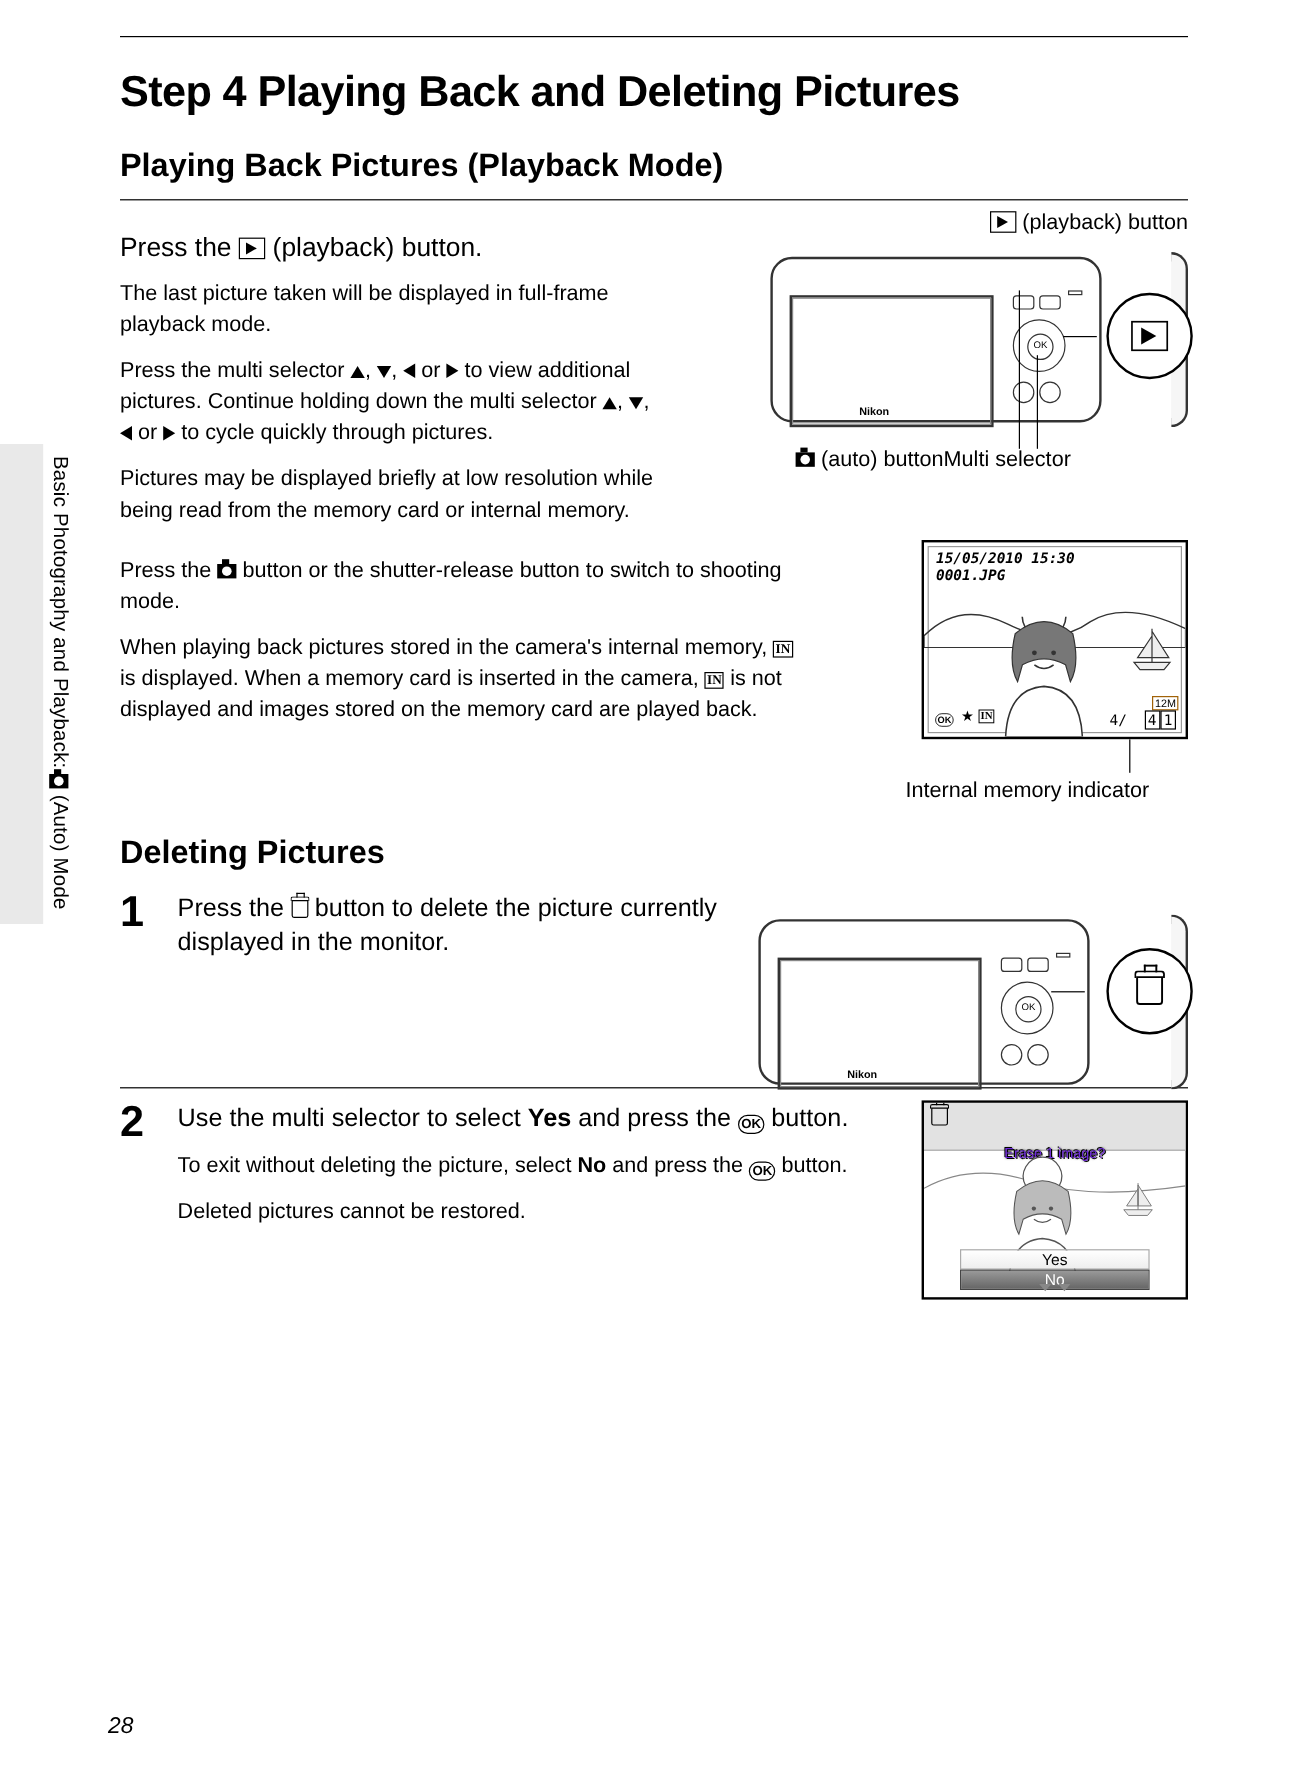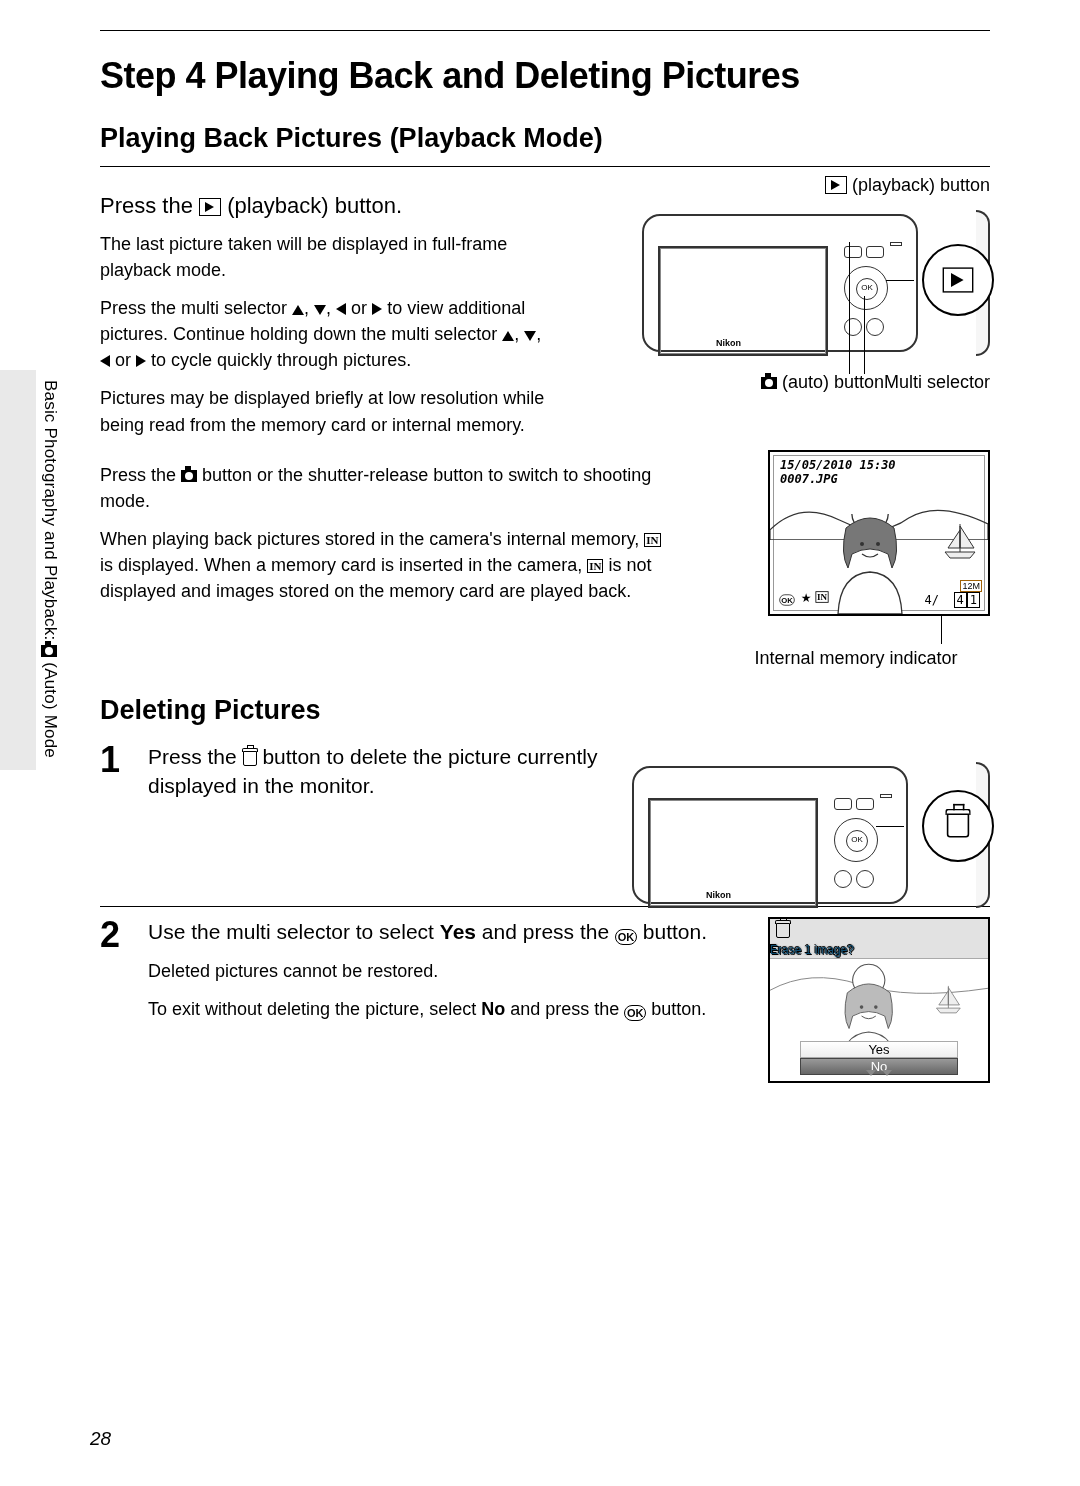--- a/index.html
+++ b/index.html
@@ -127,21 +127,21 @@
   .pb-hills svg { width:100%; height:100%; }
   .pb-person { position:absolute; left:56px; bottom:0; width:88px; height:100px; }
   .pb-person svg { width:100%; height:100%; }
   .pb-boat { position:absolute; right:8px; top:70px; width:40px; height:40px;}
   .pb-leader { width:1px; height:28px; background:#000; margin-left:auto; margin-right:48px; }
 
   
   .erase-screen { width:222px; height:166px; border:2px solid #000; position:relative; margin-left:auto; background:#fff; overflow:hidden;}
   .erase-top { position:absolute; left:0; top:0; right:0; height:40px; background:#e2e2e2; border-bottom:1px solid #aaa; }
   .erase-trash-icon { position:absolute; left:6px; top:4px; }
-  .erase-q { position:absolute; top:24px; left:0; right:0; text-align:left; font-size:12px; color:#0c4a6e;
+  .erase-q { position:absolute; top:35px; left:0; right:0; text-align:center; font-size:12px; color:#6d28d9;
              text-shadow:0 0 2px #000, 1px 1px 0 #000, -1px -1px 0 #000; }
   .erase-bg { position:absolute; left:0; top:40px; right:0; bottom:0; }
   .erase-opts { position:absolute; left:30px; right:30px; bottom:6px; text-align:center; font-size:13px;}
   .erase-yes { background:linear-gradient(#fff,#eee); border:1px solid #aaa; padding:0 0; }
   .erase-no  { background:linear-gradient(#999,#666); color:#fff; border:1px solid #444; padding:0 0; }
   .erase-arrows { position:absolute; left:0; right:0; bottom:0; height:6px; }
   .erase-arrows::before,.erase-arrows::after{
     content:""; position:absolute; bottom:-1px; border-left:5px solid transparent; border-right:5px solid transparent; border-top:6px solid #888;
   }
   .erase-arrows::before{ left:42%;} .erase-arrows::after{ left:52%;}
@@ -197,21 +197,21 @@
           <div class="btn-bot2"></div>
         </div>
         <div class="camera-grip"></div>
         <div class="detail-circle" style="right:-4px; top:48px;">
           <span class="play-btn-box" style="transform:scale(1.4)"></span>
         </div>
         <div class="leader" style="left:209px; top:46px; height:132px;"></div>
         <div class="leader" style="left:224px; top:100px; height:78px;"></div>
         <div class="leader-h" style="left:246px; top:84px; width:28px;"></div>
       </div>
-      <div style="display:flex; justify-content:flex-end; margin-top:6px;">
+      <div style="display:flex; justify-content:center; margin-top:6px;">
         <div class="callout-label">
           <span class="cam-icon"></span><span> (auto) button</span>
         </div>
         <div class="callout-label">Multi selector</div>
       </div>
     </div>
   </div>
 
   <div class="two-col" style="margin-top:12px;">
     <div style="flex:1.4">
@@ -219,21 +219,21 @@
         <span>Press the </span><span class="cam-icon"></span><span> button or the shutter-release button to switch to shooting mode.</span>
       </p>
       <p class="body">
         <span>When playing back pictures stored in the camera's internal memory, </span><span class="in-icon">IN</span><span> is displayed. When a memory card is inserted in the camera, </span><span class="in-icon">IN</span><span> is not displayed and images stored on the memory card are played back.</span>
       </p>
     </div>
     <div style="flex:0.72">
       <div class="pb-screen">
         <div class="pb-inner"></div>
         <div class="pb-text-out pb-date">15/05/2010 15:30</div>
-        <div class="pb-text-out pb-file">0007.JPG</div>
+        <div class="pb-text-out pb-file">0001.JPG</div>
         <div class="pb-hills">
           <svg viewBox="0 0 220 50">
               <path d="M0 40 Q30 10 70 30 T140 28 Q170 10 220 34 L220 50 L0 50 Z" fill="none" stroke="#333" stroke-width="1.2"></path>
             </svg>
         </div>
         <div class="pb-boat">
           <svg viewBox="0 0 40 40">
               <path d="M5 30 L35 30 L30 36 L10 36 Z M20 2 L20 30 M20 4 L34 26 L20 26 Z M20 8 L8 26 L20 26 Z" fill="#eee" stroke="#333" stroke-width="1"></path>
             </svg>
         </div>
@@ -289,24 +289,24 @@
         </div>
       </div>
     </div>
 
     <hr class="rule-thin" style="margin-top:8px;">
 
     <div class="steprow">
       <div class="stepnum">2</div>
       <div class="steptext">
         <span>Use the multi selector to select </span><b>Yes</b><span> and press the </span><span class="ok-icon">OK</span><span> button.</span>
-        <p class="sub">Deleted pictures cannot be restored.</p>
         <p class="sub">
           <span>To exit without deleting the picture, select </span><b>No</b><span> and press the </span><span class="ok-icon">OK</span><span> button.</span>
         </p>
+        <p class="sub">Deleted pictures cannot be restored.</p>
       </div>
       <div class="stepfig" style="width:240px;">
         <div class="erase-screen">
           <div class="erase-top">
             <span class="trash erase-trash-icon"></span>
           </div>
           <div class="erase-q">Erase 1 image?</div>
           <div class="erase-bg">
             <svg viewBox="0 0 220 120" width="100%" height="100%">
               <path d="M0 30 Q40 8 90 24 T220 28" fill="none" stroke="#888" stroke-width="1"></path>

